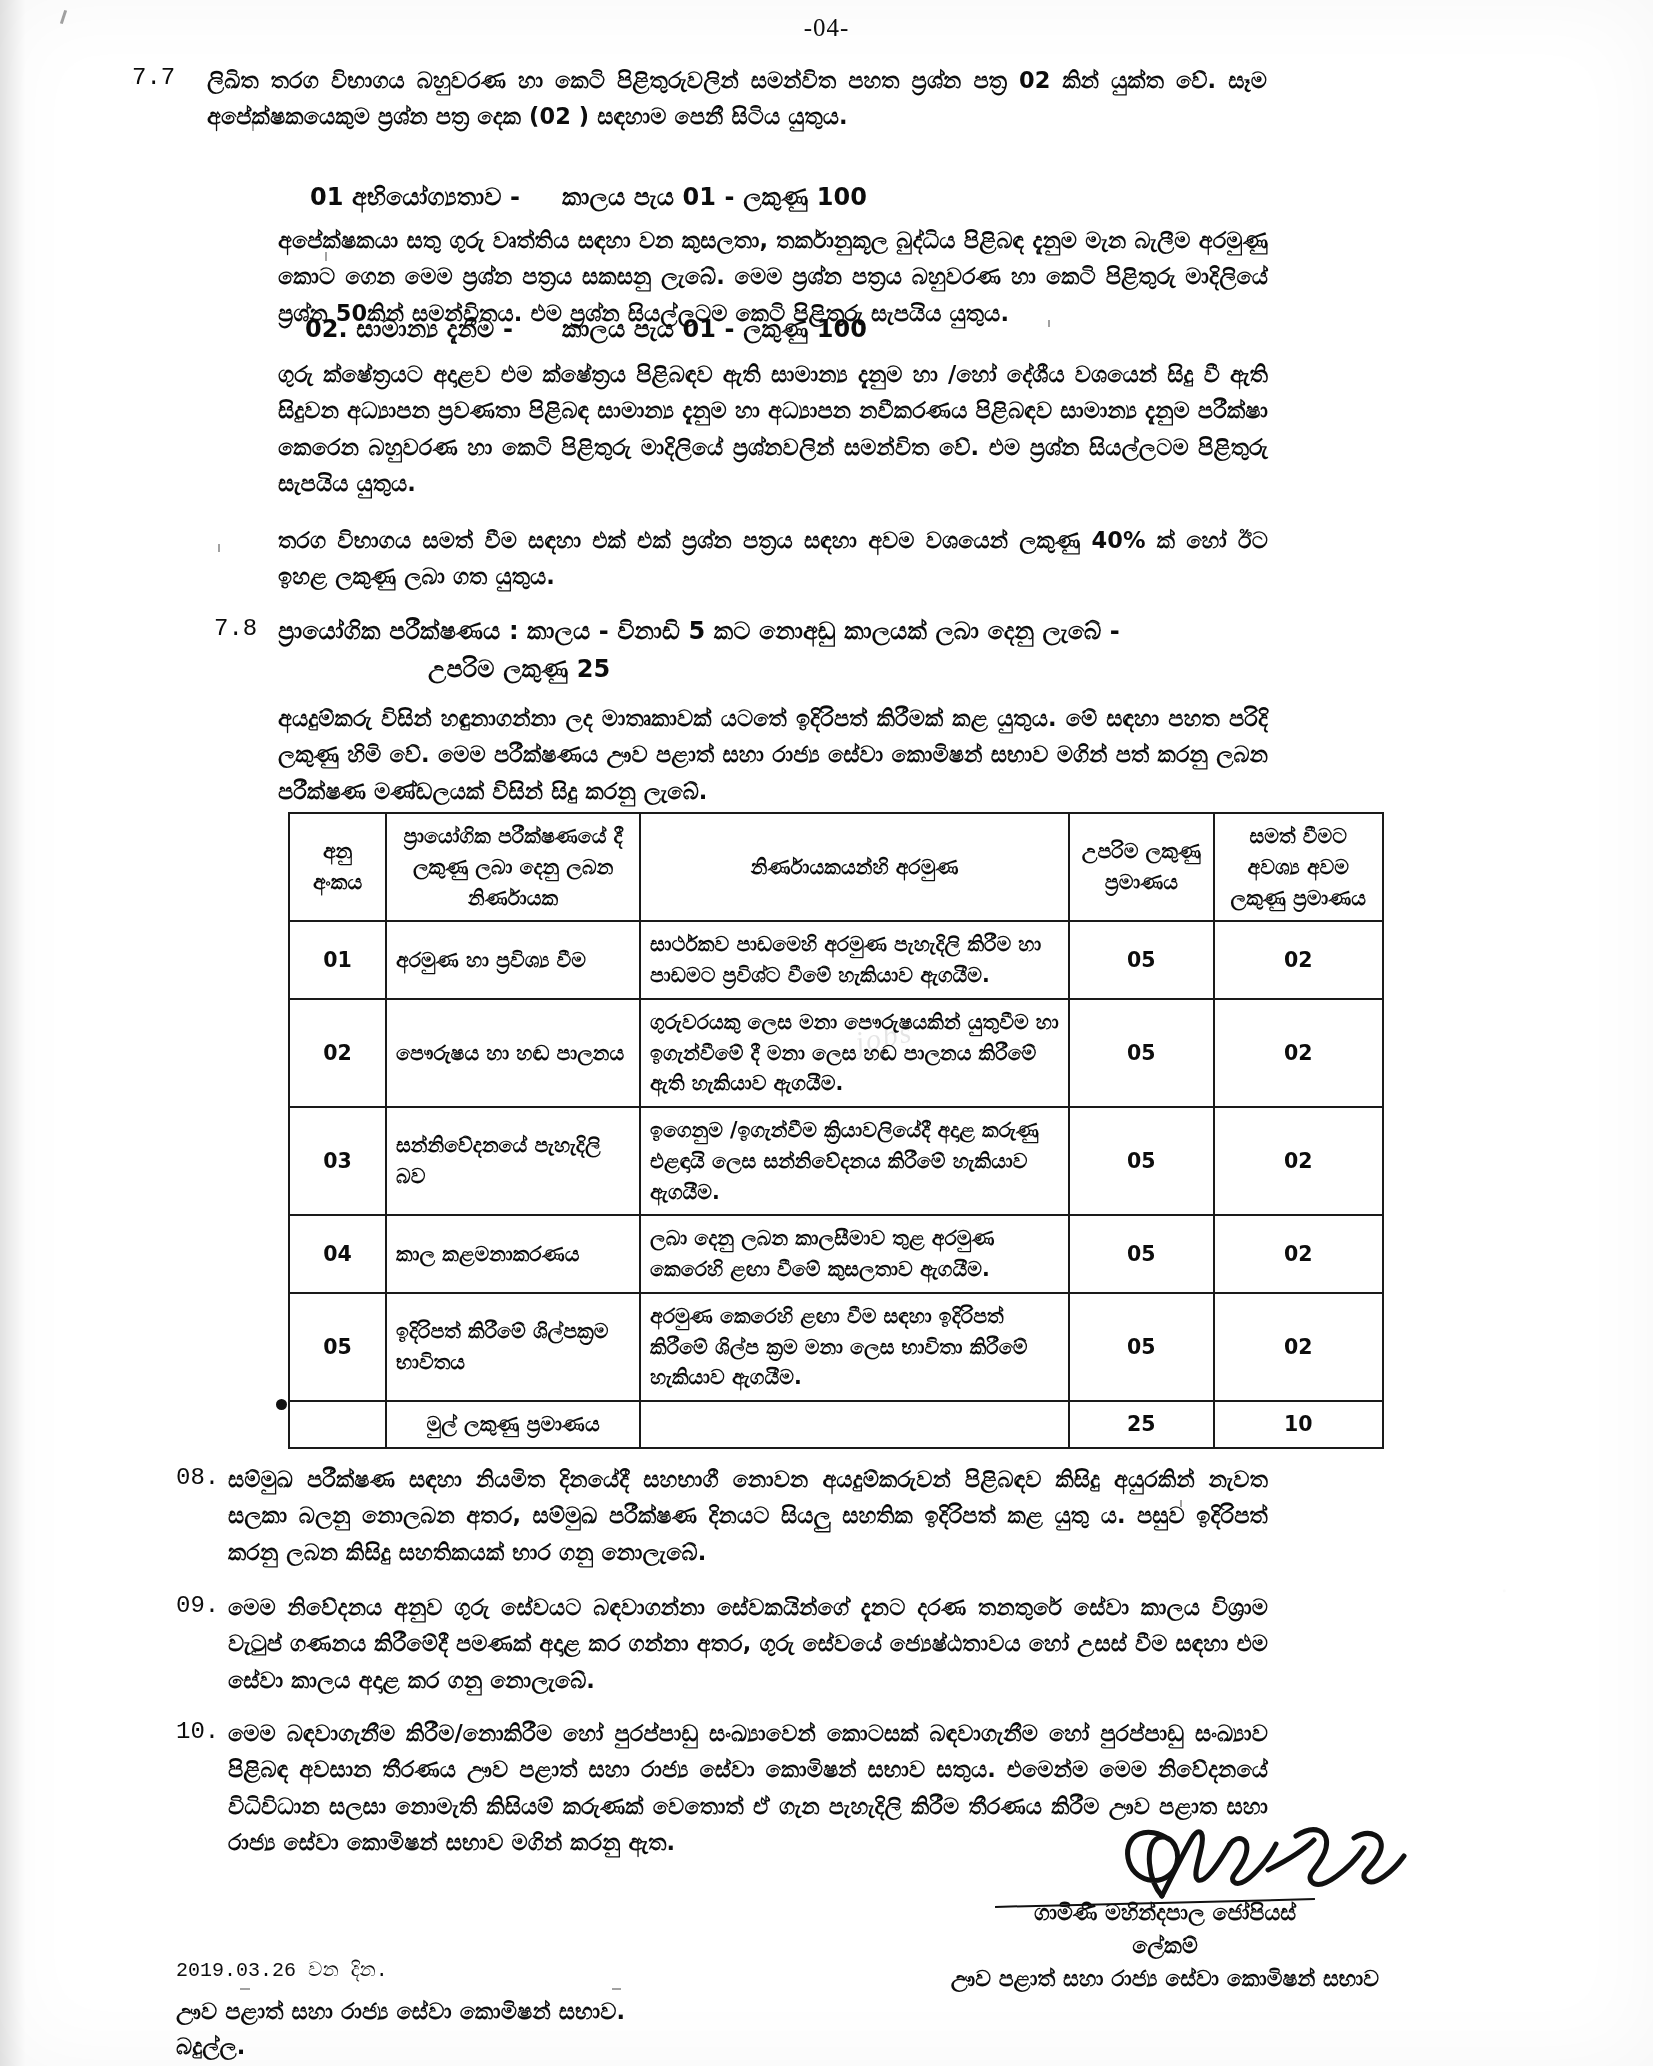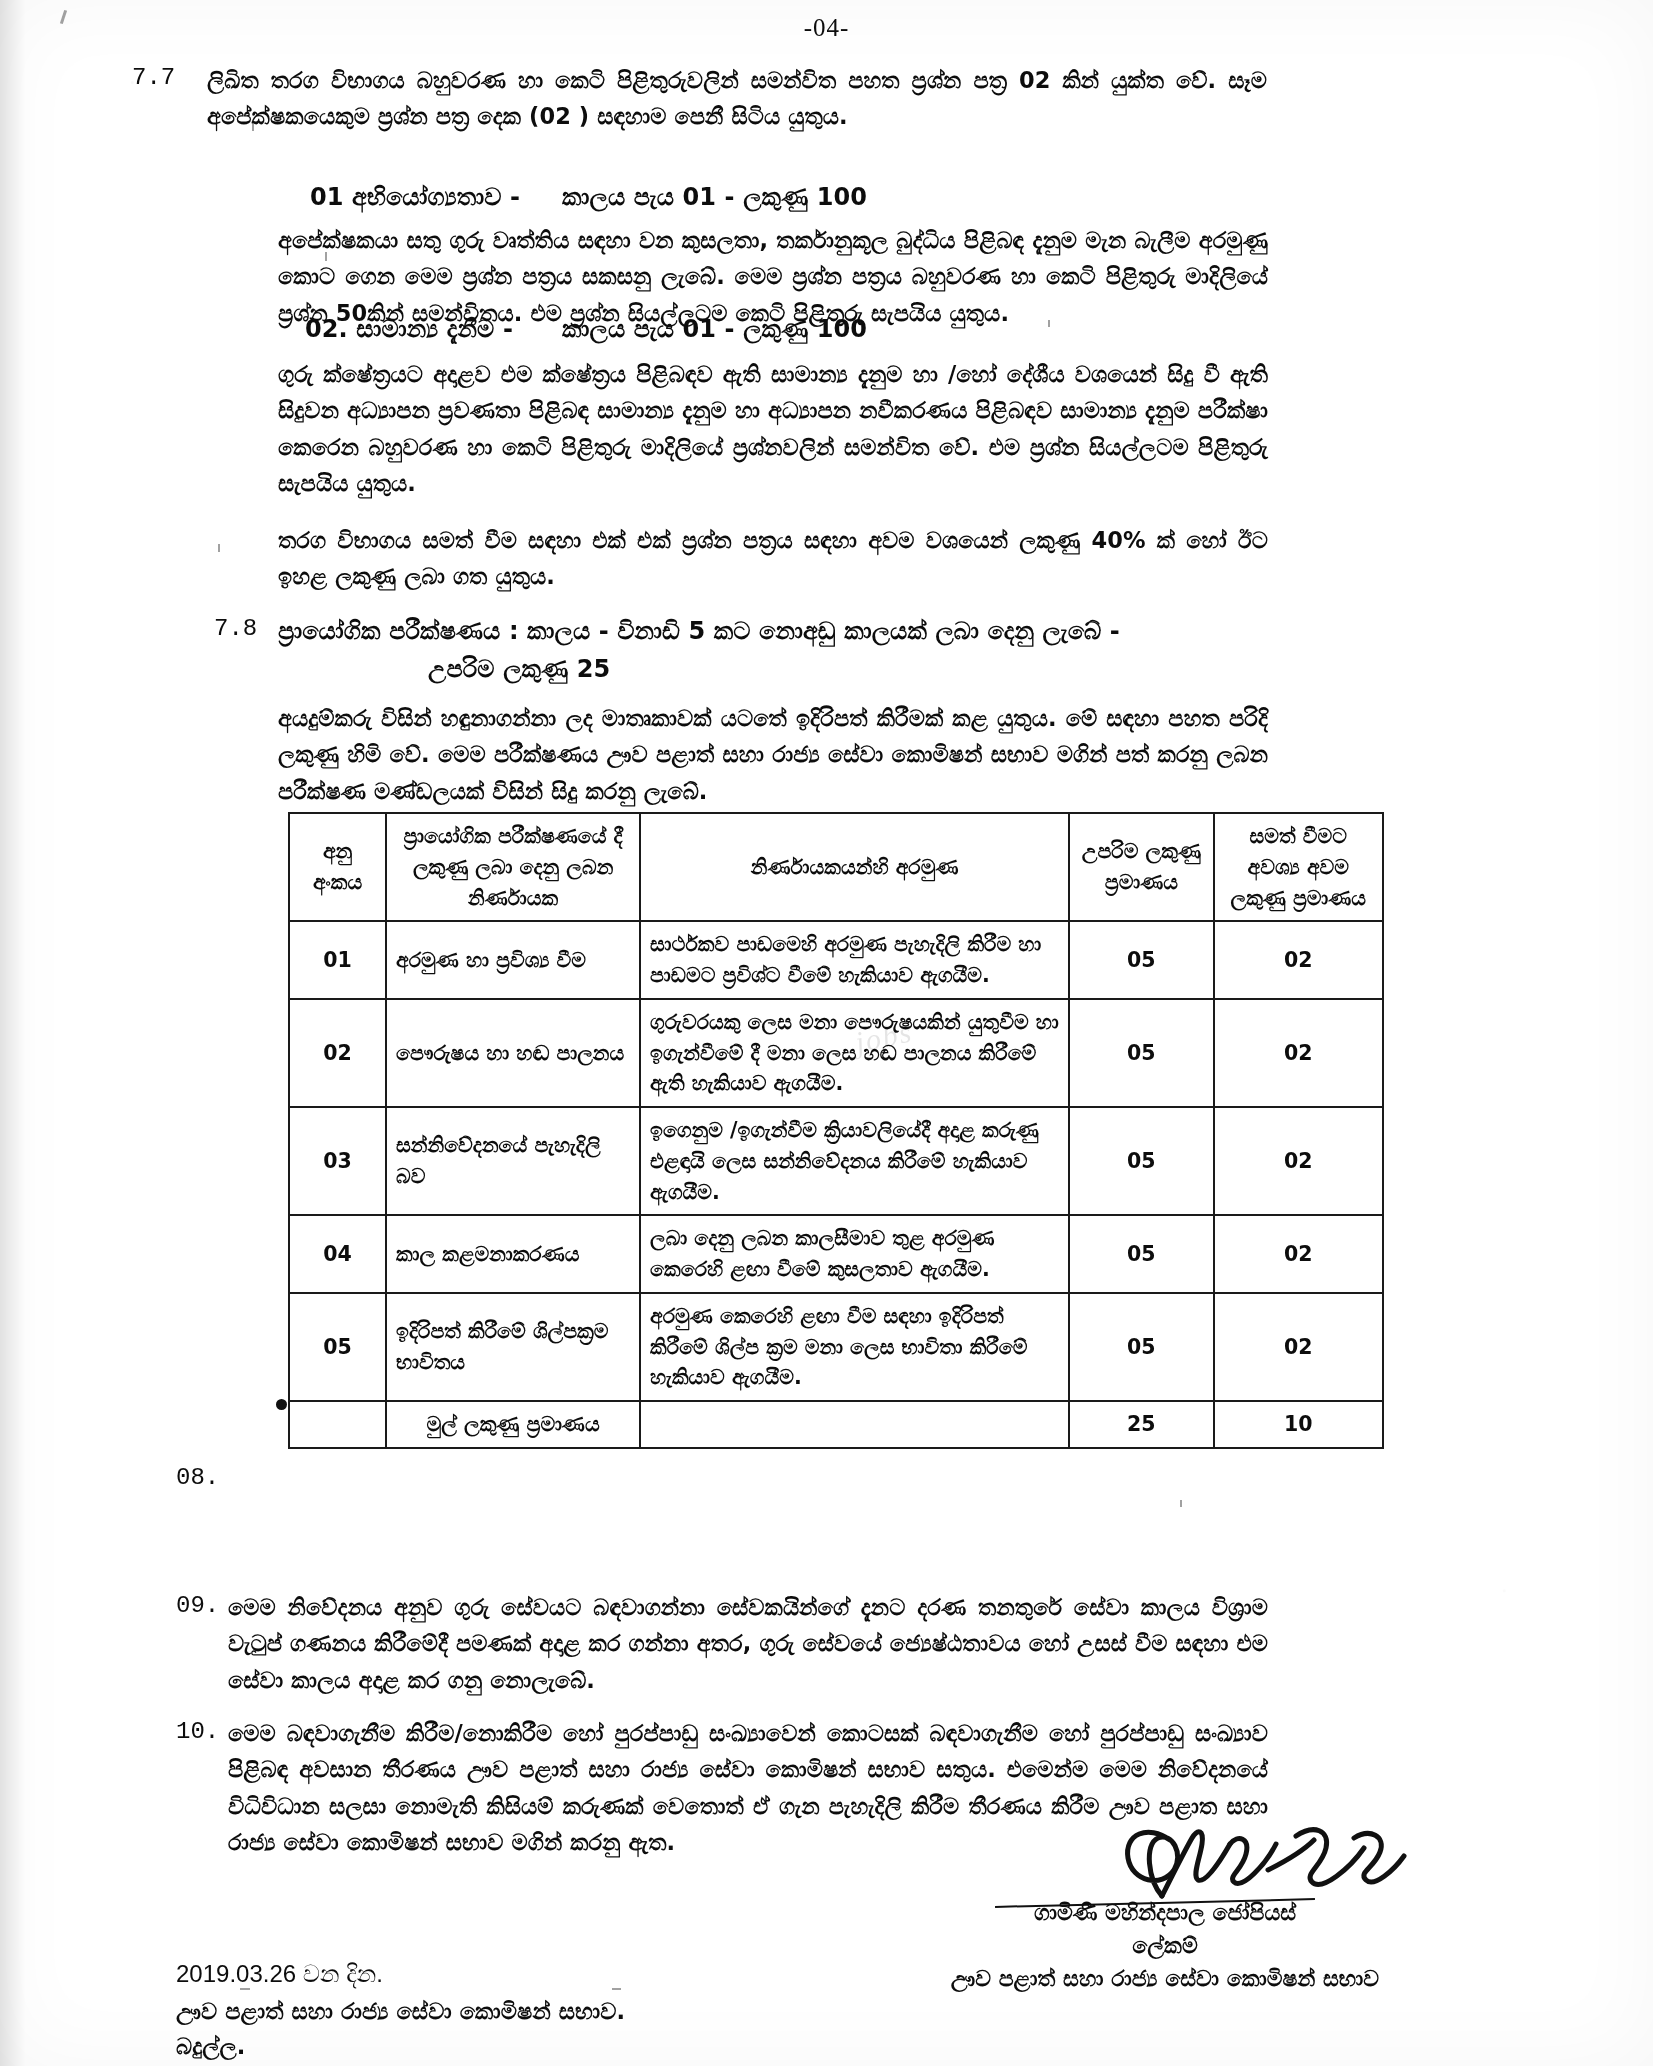--- a/index.html
+++ b/index.html
@@ -131,21 +131,21 @@
     font-size: 22px;
     font-weight: 700;
     line-height: 1.5;
   }
   .footer-blk {
     position: absolute;
     font-size: 22.5px;
     font-weight: 700;
     line-height: 1.62;
   }
-  .date-num { font-family: Liberation Sans, sans-serif; font-weight: 400; font-size: 24px; }
+  .date-num { font-family: Liberation Mono, monospace; font-weight: 400; font-size: 20px; }
   
   .watermark {
     position: absolute;
     font-family: "Liberation Serif", serif;
     font-size: 30px;
     color: rgba(0,0,0,.10);
     transform: rotate(-12deg);
     pointer-events: none;
     letter-spacing: 2px;
     font-style: italic;
@@ -249,20 +249,21 @@
         <td class="numeral" style="text-align:center">10</td>
       </tr>
     </tbody>
   </table>
 
   <div class="watermark" style="left:855px; top:1020px;">jobs</div>
 
   <div class="bullet-dot" style="left:276px; top:1399px;"></div>
 
   <div class="num" style="left:176px; top:1464px;">08.</div>
+  <div class="block sin body-txt" style="left:228px; top:1461px; width:1040px;">සම්මුඛ පරීක්ෂණ සඳහා නියමිත දිනයේදී සහභාගී නොවන අයදුම්කරුවන් පිළිබඳව කිසිදු අයුරකින් නැවත සලකා බලනු නොලබන අතර, සම්මුඛ පරීක්ෂණ දිනයට සියලු සහතික ඉදිරිපත් කළ යුතු ය. පසුව ඉදිරිපත් කරනු ලබන කිසිදු    සහතිකයක් භාර ගනු නොලැබේ.</div>
 
   <div class="num" style="left:176px; top:1592px;">09.</div>
   <div class="block sin body-txt" style="left:228px; top:1589px; width:1040px;">මෙම නිවේදනය අනුව ගුරු සේවයට බඳවාගන්නා සේවකයින්ගේ දැනට දරණ තනතුරේ සේවා කාලය විශ්‍රාම වැටුප් ගණනය කිරීමේදී පමණක් අදාළ කර ගන්නා අතර, ගුරු සේවයේ ජ්‍යෙෂ්ඨතාවය හෝ උසස් වීම සඳහා එම සේවා කාලය අදාළ කර ගනු නොලැබේ.</div>
 
   <div class="num" style="left:176px; top:1718px;">10.</div>
   <div class="block sin body-txt" style="left:228px; top:1715px; width:1040px;">මෙම බඳවාගැනීම කිරීම/නොකිරීම හෝ පුරප්පාඩු සංඛ්‍යාවෙන් කොටසක් බඳවාගැනීම හෝ පුරප්පාඩු සංඛ්‍යාව පිළිබඳ අවසාන තීරණය ඌව පළාත් සහා රාජ්‍ය සේවා කොමිෂන් සභාව සතුය. එමෙන්ම මෙම නිවේදනයේ විධිවිධාන සලසා නොමැති කිසියම් කරුණක් වෙතොත් ඒ ගැන පැහැදිලි කිරීම තීරණය කිරීම ඌව පළාත සහා රාජ්‍ය සේවා කොමිෂන් සභාව මගින් කරනු ඇත.</div>
 
   <svg class="sig-svg" width="290" height="95" viewBox="0 0 290 95" style="left:1118px; top:1818px;">
     <g fill="none" stroke="#111" stroke-width="5" stroke-linecap="round" stroke-linejoin="round">
       <path d="M52 22 C30 6, 6 16, 10 40 C14 64, 44 70, 56 52 C66 36, 54 14, 40 20 C26 26, 30 62, 44 78"></path>

